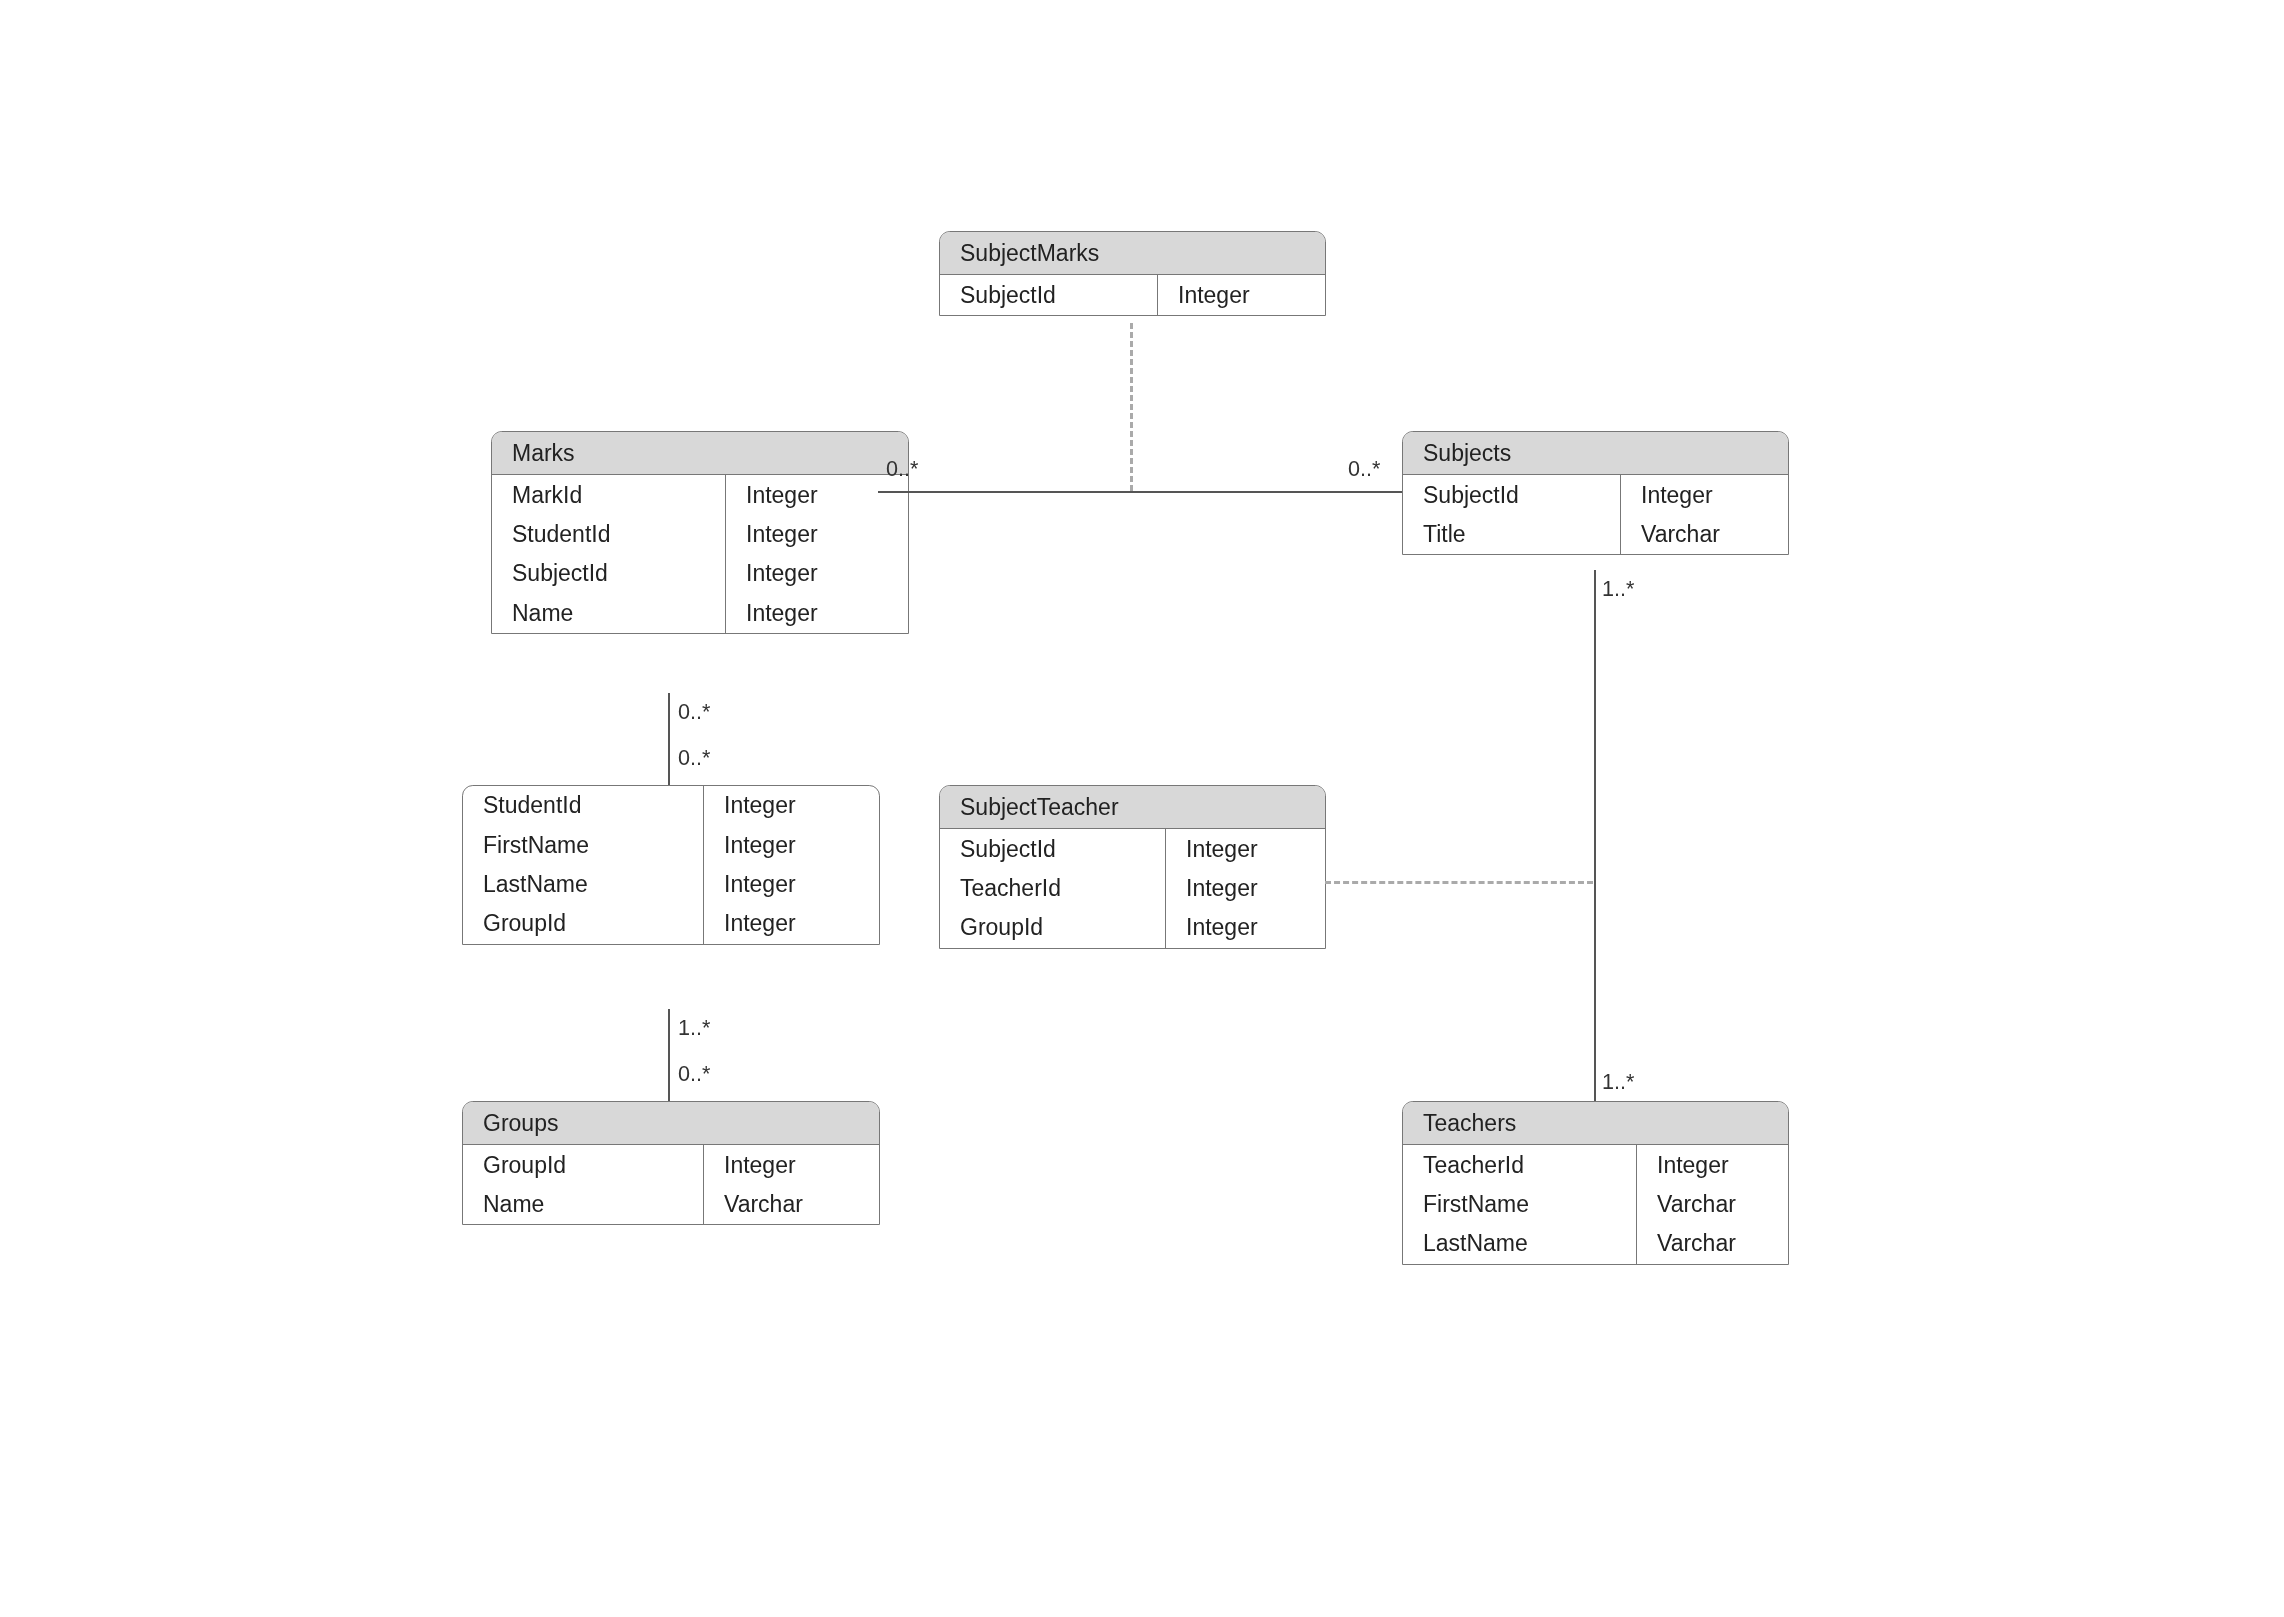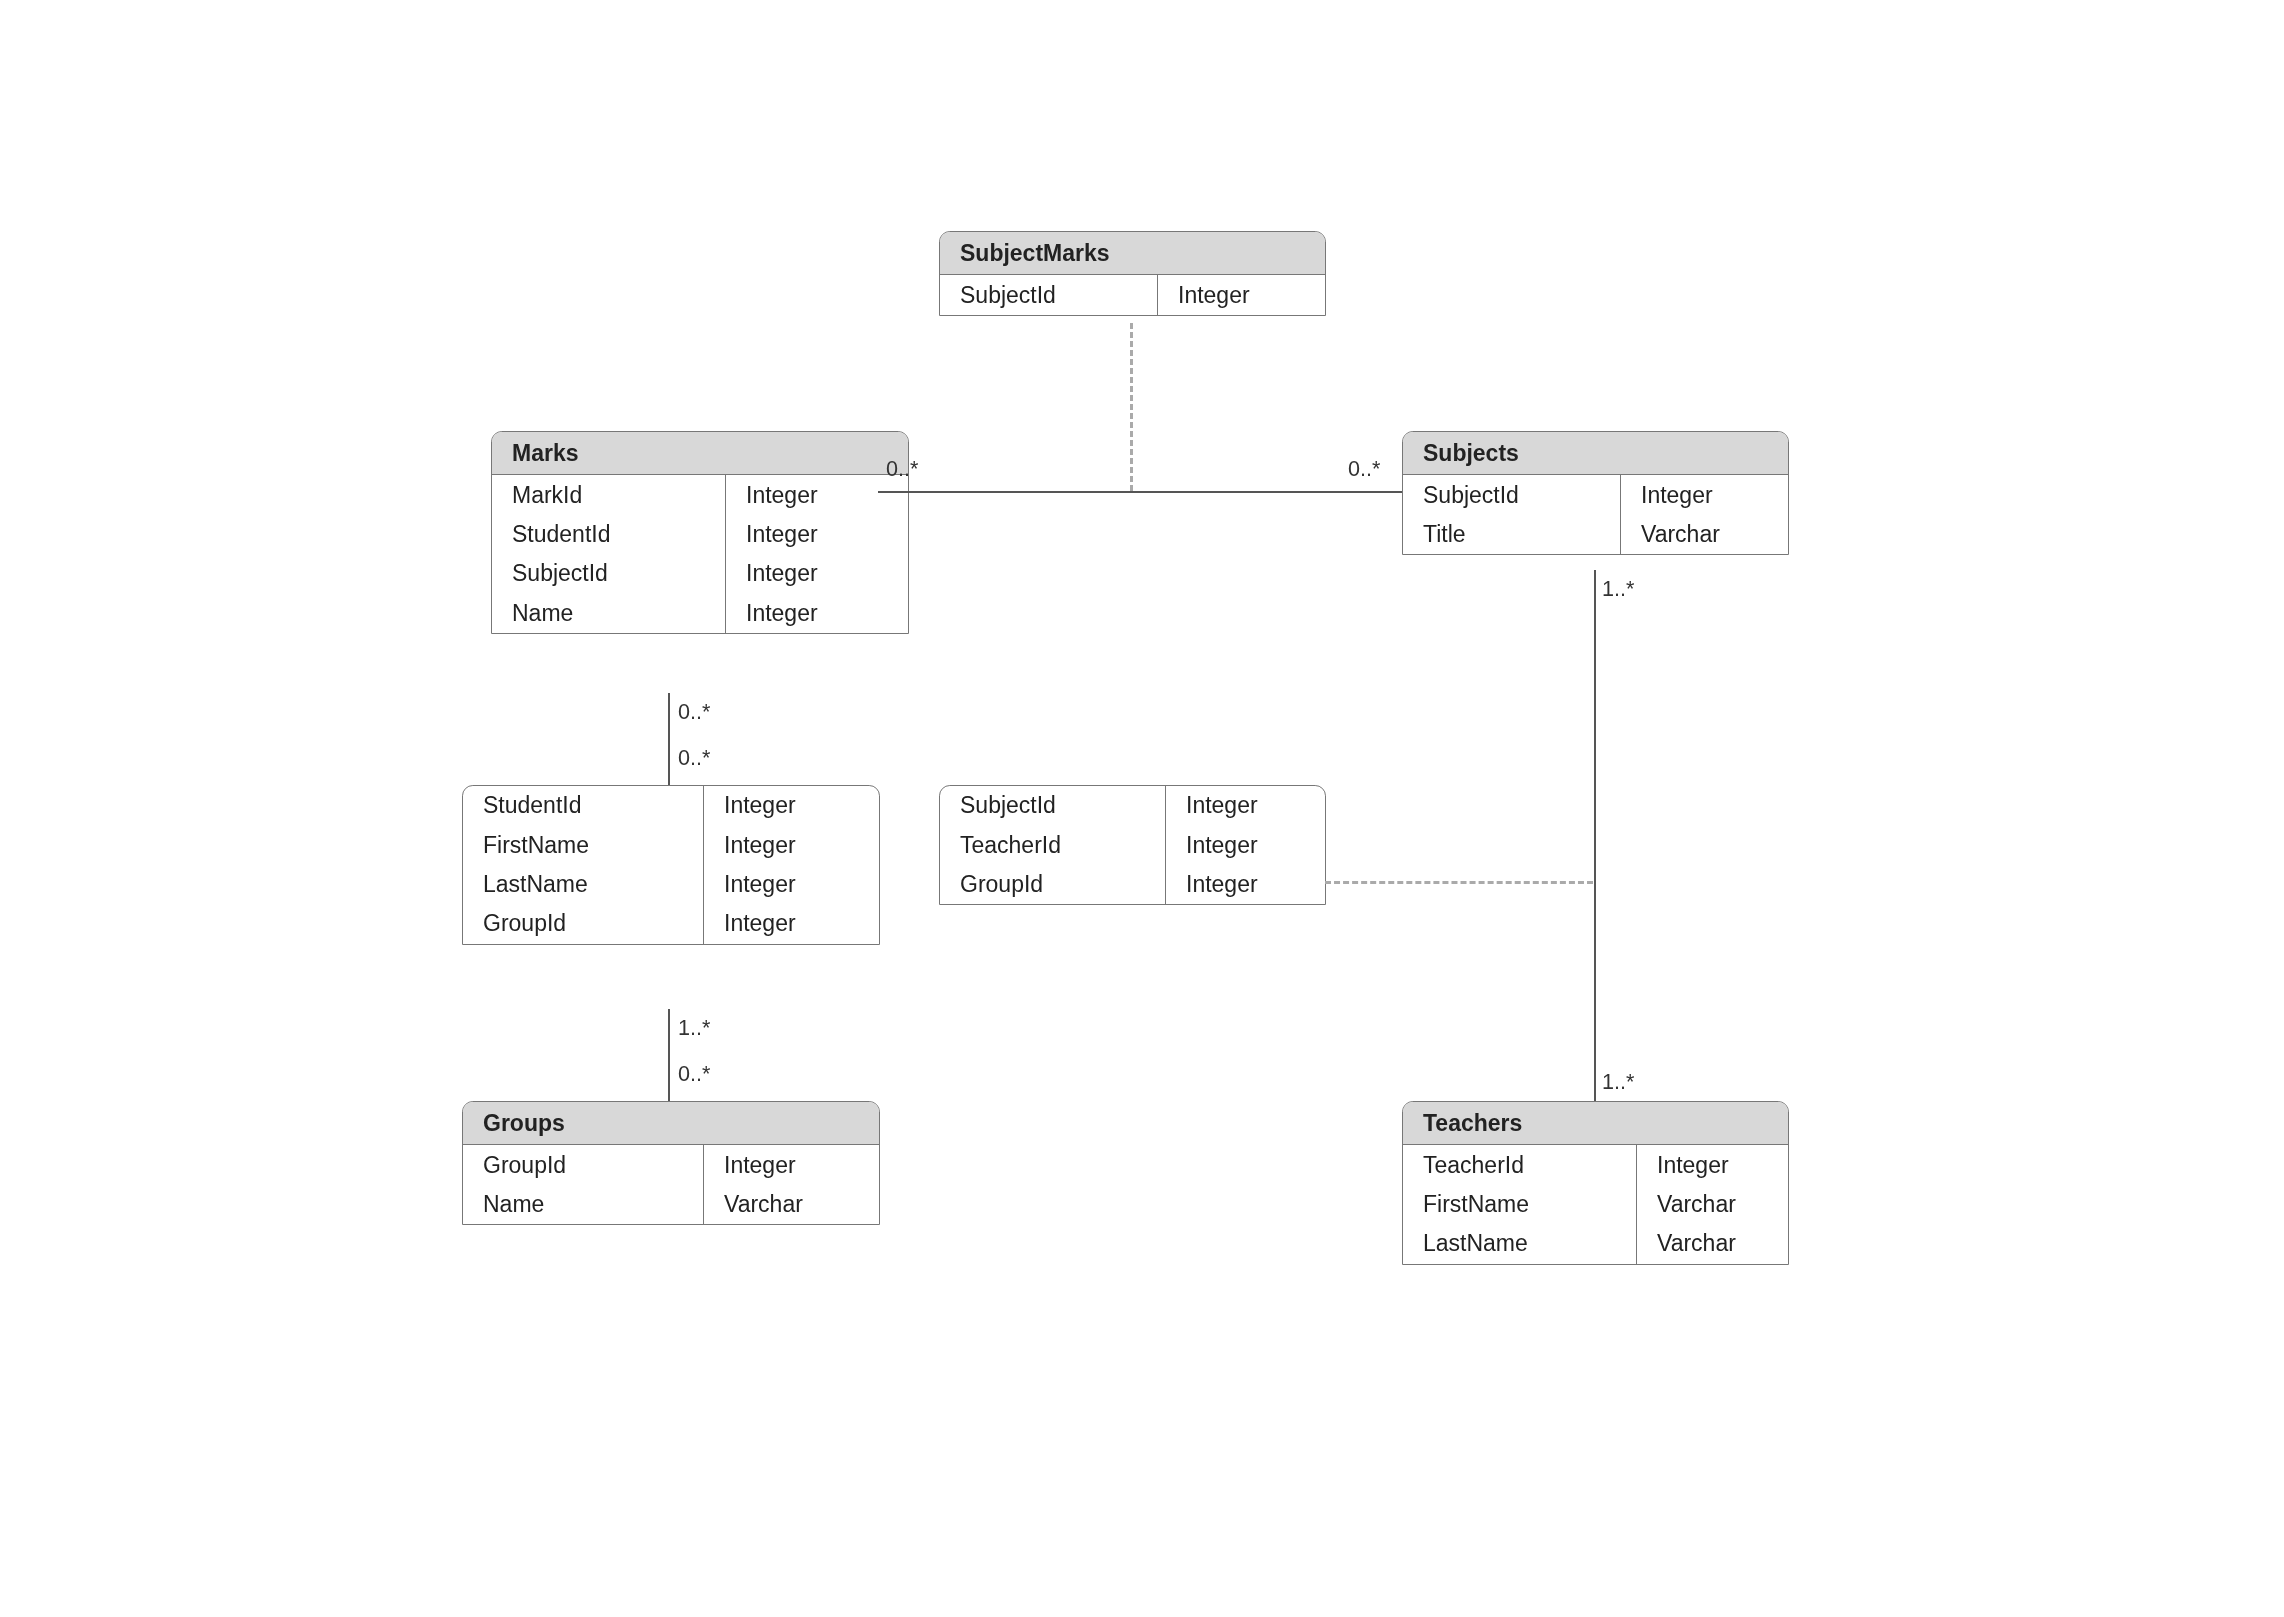--- a/index.html
+++ b/index.html
@@ -20,21 +20,21 @@
   .entity {
     position: absolute;
     border: 1.5px solid #777;
     border-radius: 10.8px 10.8px 0 0;
     background: #fff;
     overflow: hidden;
   }
   .entity .title {
     background: #d8d8d8;
     padding: 7.7px 20px;
-    font-weight: 700;
+    font-weight: 400;
     border-bottom: 1.5px solid #777;
   }
   .entity .row {
     display: flex;
     border-bottom: 0;
   }
   .entity .row .cell {
     padding: 6.2px 20px;
     white-space: nowrap;
   }
@@ -121,20 +121,21 @@
       <div class="cell col-name" style="width:200px">LastName</div>
       <div class="cell">Integer</div>
     </div>
     <div class="row">
       <div class="cell col-name" style="width:200px">GroupId</div>
       <div class="cell">Integer</div>
     </div>
   </div>
 
   <div class="entity" style="left:939px; top:785px; width:385px;">
+    <div class="title">SubjectTeacher</div>
     <div class="row">
       <div class="cell col-name" style="width:185px">SubjectId</div>
       <div class="cell">Integer</div>
     </div>
     <div class="row">
       <div class="cell col-name" style="width:185px">TeacherId</div>
       <div class="cell">Integer</div>
     </div>
     <div class="row">
       <div class="cell col-name" style="width:185px">GroupId</div>

